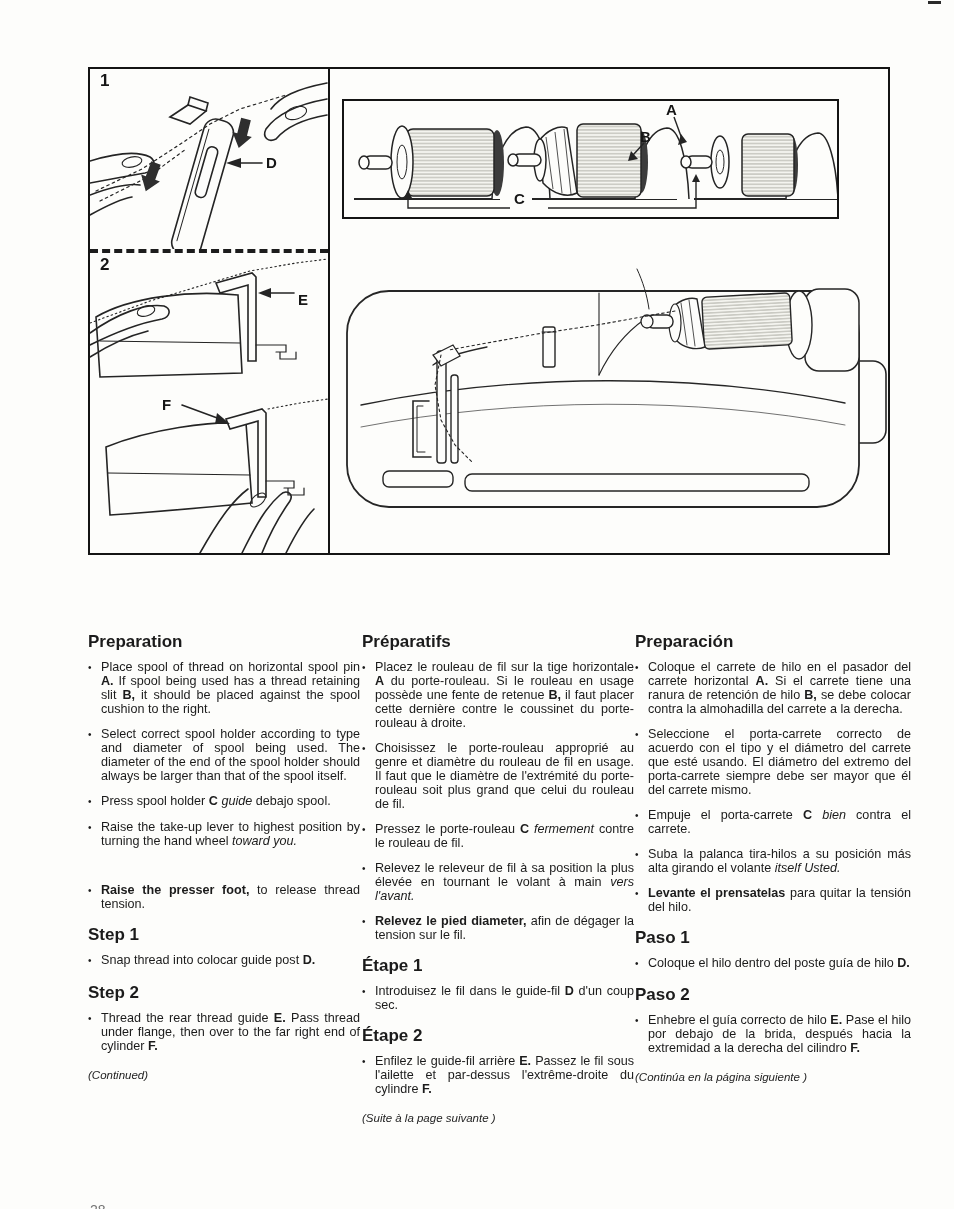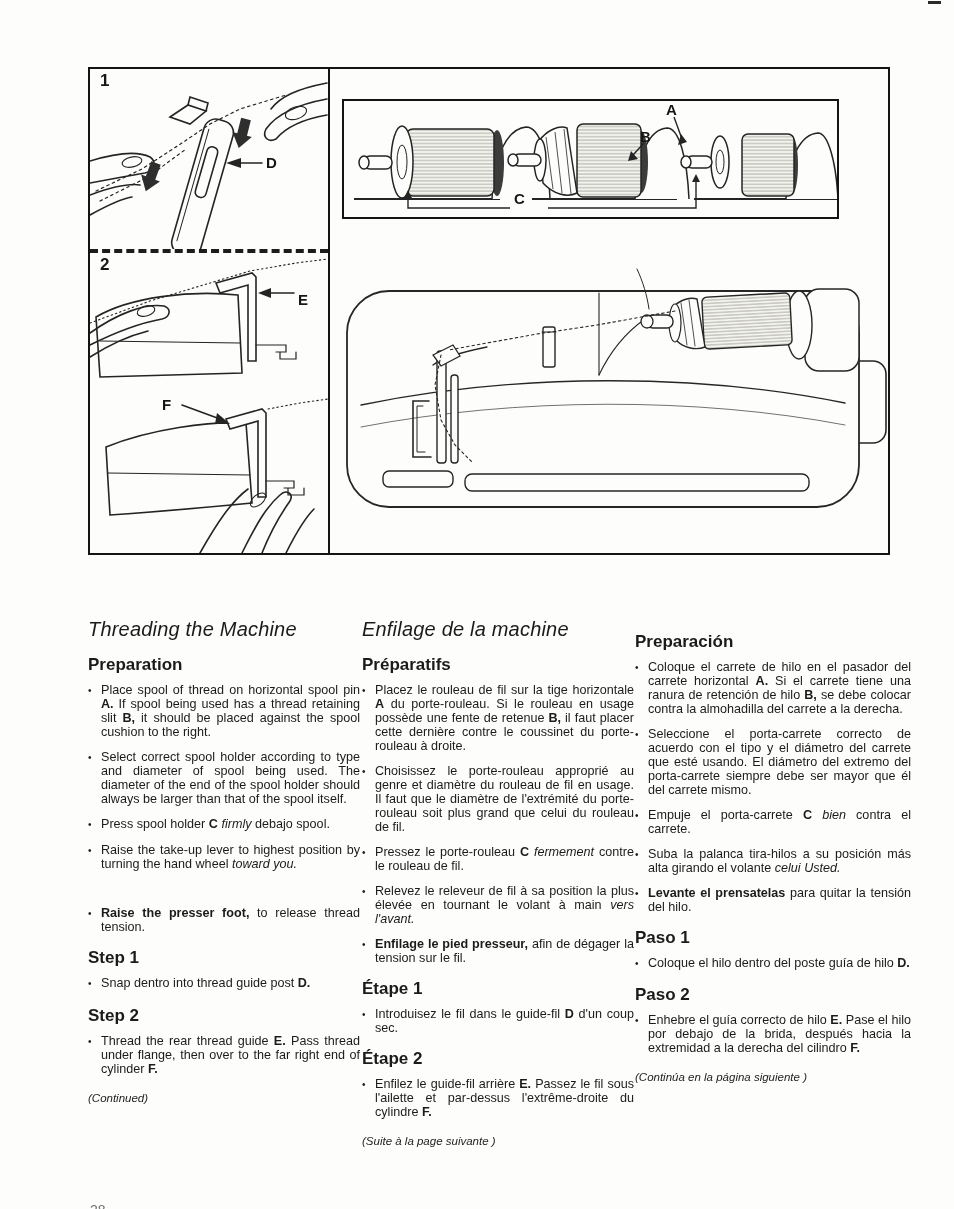--- a/index.html
+++ b/index.html
@@ -211,77 +211,75 @@
     <span class="fig-label" style="left:176px; top:86px;">D</span>
     <span class="fig-label" style="left:208px; top:223px;">E</span>
     <span class="fig-label" style="left:72px;  top:328px;">F</span>
     <span class="fig-label" style="left:576px; top:33px;">A</span>
     <span class="fig-label" style="left:550px; top:60px;">B</span>
     <span class="fig-label" style="left:424px; top:122px;">C</span>
   </div>
 
   <main class="columns">
     <section class="column col-en">
-        <h2 class="col-title">Threading the Machine</h2>
         <h3 class="block-heading">Preparation</h3>
         <div class="block-bullet">
           <span class="bullet-marker">•</span>
           <p class="bullet-text"><span>Place spool of thread on horizontal spool pin </span><span class="b">A.</span><span> If spool being used has a thread retaining slit </span><span class="b">B,</span><span> it should be placed against the spool cushion to the right.</span></p>
         </div>
         <div class="block-bullet">
           <span class="bullet-marker">•</span>
           <p class="bullet-text"><span>Select correct spool holder according to type and diameter of spool being used. The diameter of the end of the spool holder should always be larger than that of the spool itself.</span></p>
         </div>
         <div class="block-bullet">
           <span class="bullet-marker">•</span>
-          <p class="bullet-text"><span>Press spool holder </span><span class="b">C</span><span> </span><span class="i">firmly</span><span> debajo spool.</span></p>
+          <p class="bullet-text"><span>Press spool holder </span><span class="b">C</span><span> </span><span class="i">guide</span><span> debajo spool.</span></p>
         </div>
         <div class="block-bullet">
           <span class="bullet-marker">•</span>
           <p class="bullet-text"><span>Raise the take-up lever to highest position by turning the hand wheel </span><span class="i">toward you.</span></p>
         </div>
         <div class="block-gap"></div>
         <div class="block-bullet">
           <span class="bullet-marker">•</span>
           <p class="bullet-text"><span class="b">Raise the presser foot,</span><span> to release thread tension.</span></p>
         </div>
         <h3 class="block-heading">Step 1</h3>
         <div class="block-bullet">
           <span class="bullet-marker">•</span>
-          <p class="bullet-text"><span>Snap dentro into thread guide post </span><span class="b">D.</span></p>
+          <p class="bullet-text"><span>Snap thread into colocar guide post </span><span class="b">D.</span></p>
         </div>
         <h3 class="block-heading">Step 2</h3>
         <div class="block-bullet">
           <span class="bullet-marker">•</span>
           <p class="bullet-text"><span>Thread the rear thread guide </span><span class="b">E.</span><span> Pass thread under flange, then over to the far right end of cylinder </span><span class="b">F.</span></p>
         </div>
         <div class="block-note">(Continued)</div>
       </section>
     <section class="column col-fr">
-        <h2 class="col-title">Enfilage de la machine</h2>
         <h3 class="block-heading">Préparatifs</h3>
         <div class="block-bullet">
           <span class="bullet-marker">•</span>
           <p class="bullet-text"><span>Placez le rouleau de fil sur la tige horizon­tale </span><span class="b">A</span><span> du porte-rouleau. Si le rouleau en usage possède une fente de retenue </span><span class="b">B,</span><span> il faut placer cette dernière contre le coussi­net du porte-rouleau à droite.</span></p>
         </div>
         <div class="block-bullet">
           <span class="bullet-marker">•</span>
           <p class="bullet-text"><span>Choisissez le porte-rouleau approprié au genre et diamètre du rouleau de fil en usage. Il faut que le diamètre de l'extré­mité du porte-rouleau soit plus grand que celui du rouleau de fil.</span></p>
         </div>
         <div class="block-bullet">
           <span class="bullet-marker">•</span>
           <p class="bullet-text"><span>Pressez le porte-rouleau </span><span class="b">C</span><span> </span><span class="i">fermement</span><span> contre le rouleau de fil.</span></p>
         </div>
         <div class="block-bullet">
           <span class="bullet-marker">•</span>
           <p class="bullet-text"><span>Relevez le releveur de fil à sa position la plus élevée en tournant le volant à main </span><span class="i">vers l'avant.</span></p>
         </div>
         <div class="block-bullet">
           <span class="bullet-marker">•</span>
-          <p class="bullet-text"><span class="b">Enfilage le pied presseur,</span><span> afin de dégager la tension sur le fil.</span></p>
+          <p class="bullet-text"><span class="b">Relevez le pied diameter,</span><span> afin de dégager la tension sur le fil.</span></p>
         </div>
         <h3 class="block-heading">Étape 1</h3>
         <div class="block-bullet">
           <span class="bullet-marker">•</span>
           <p class="bullet-text"><span>Introduisez le fil dans le guide-fil </span><span class="b">D</span><span> d'un coup sec.</span></p>
         </div>
         <h3 class="block-heading">Étape 2</h3>
         <div class="block-bullet">
           <span class="bullet-marker">•</span>
           <p class="bullet-text"><span>Enfilez le guide-fil arrière </span><span class="b">E.</span><span> Passez le fil sous l'ailette et par-dessus l'extrême-droite du cylindre </span><span class="b">F.</span></p>
@@ -297,21 +295,21 @@
         <div class="block-bullet">
           <span class="bullet-marker">•</span>
           <p class="bullet-text"><span>Seleccione el porta-carrete correcto de acuerdo con el tipo y el diámetro del ca­rrete que esté usando. El diámetro del extremo del porta-carrete siempre debe ser mayor que él del carrete mismo.</span></p>
         </div>
         <div class="block-bullet">
           <span class="bullet-marker">•</span>
           <p class="bullet-text"><span>Empuje el porta-carrete </span><span class="b">C</span><span> </span><span class="i">bien</span><span> contra el carrete.</span></p>
         </div>
         <div class="block-bullet">
           <span class="bullet-marker">•</span>
-          <p class="bullet-text"><span>Suba la palanca tira-hilos a su posición más alta girando el volante </span><span class="i">celui Usted.</span></p>
+          <p class="bullet-text"><span>Suba la palanca tira-hilos a su posición más alta girando el volante </span><span class="i">itself Usted.</span></p>
         </div>
         <div class="block-bullet">
           <span class="bullet-marker">•</span>
           <p class="bullet-text"><span class="b">Levante el prensatelas</span><span> para quitar la tensión del hilo.</span></p>
         </div>
         <h3 class="block-heading">Paso 1</h3>
         <div class="block-bullet">
           <span class="bullet-marker">•</span>
           <p class="bullet-text"><span>Coloque el hilo dentro del poste guía de hilo </span><span class="b">D.</span></p>
         </div>

